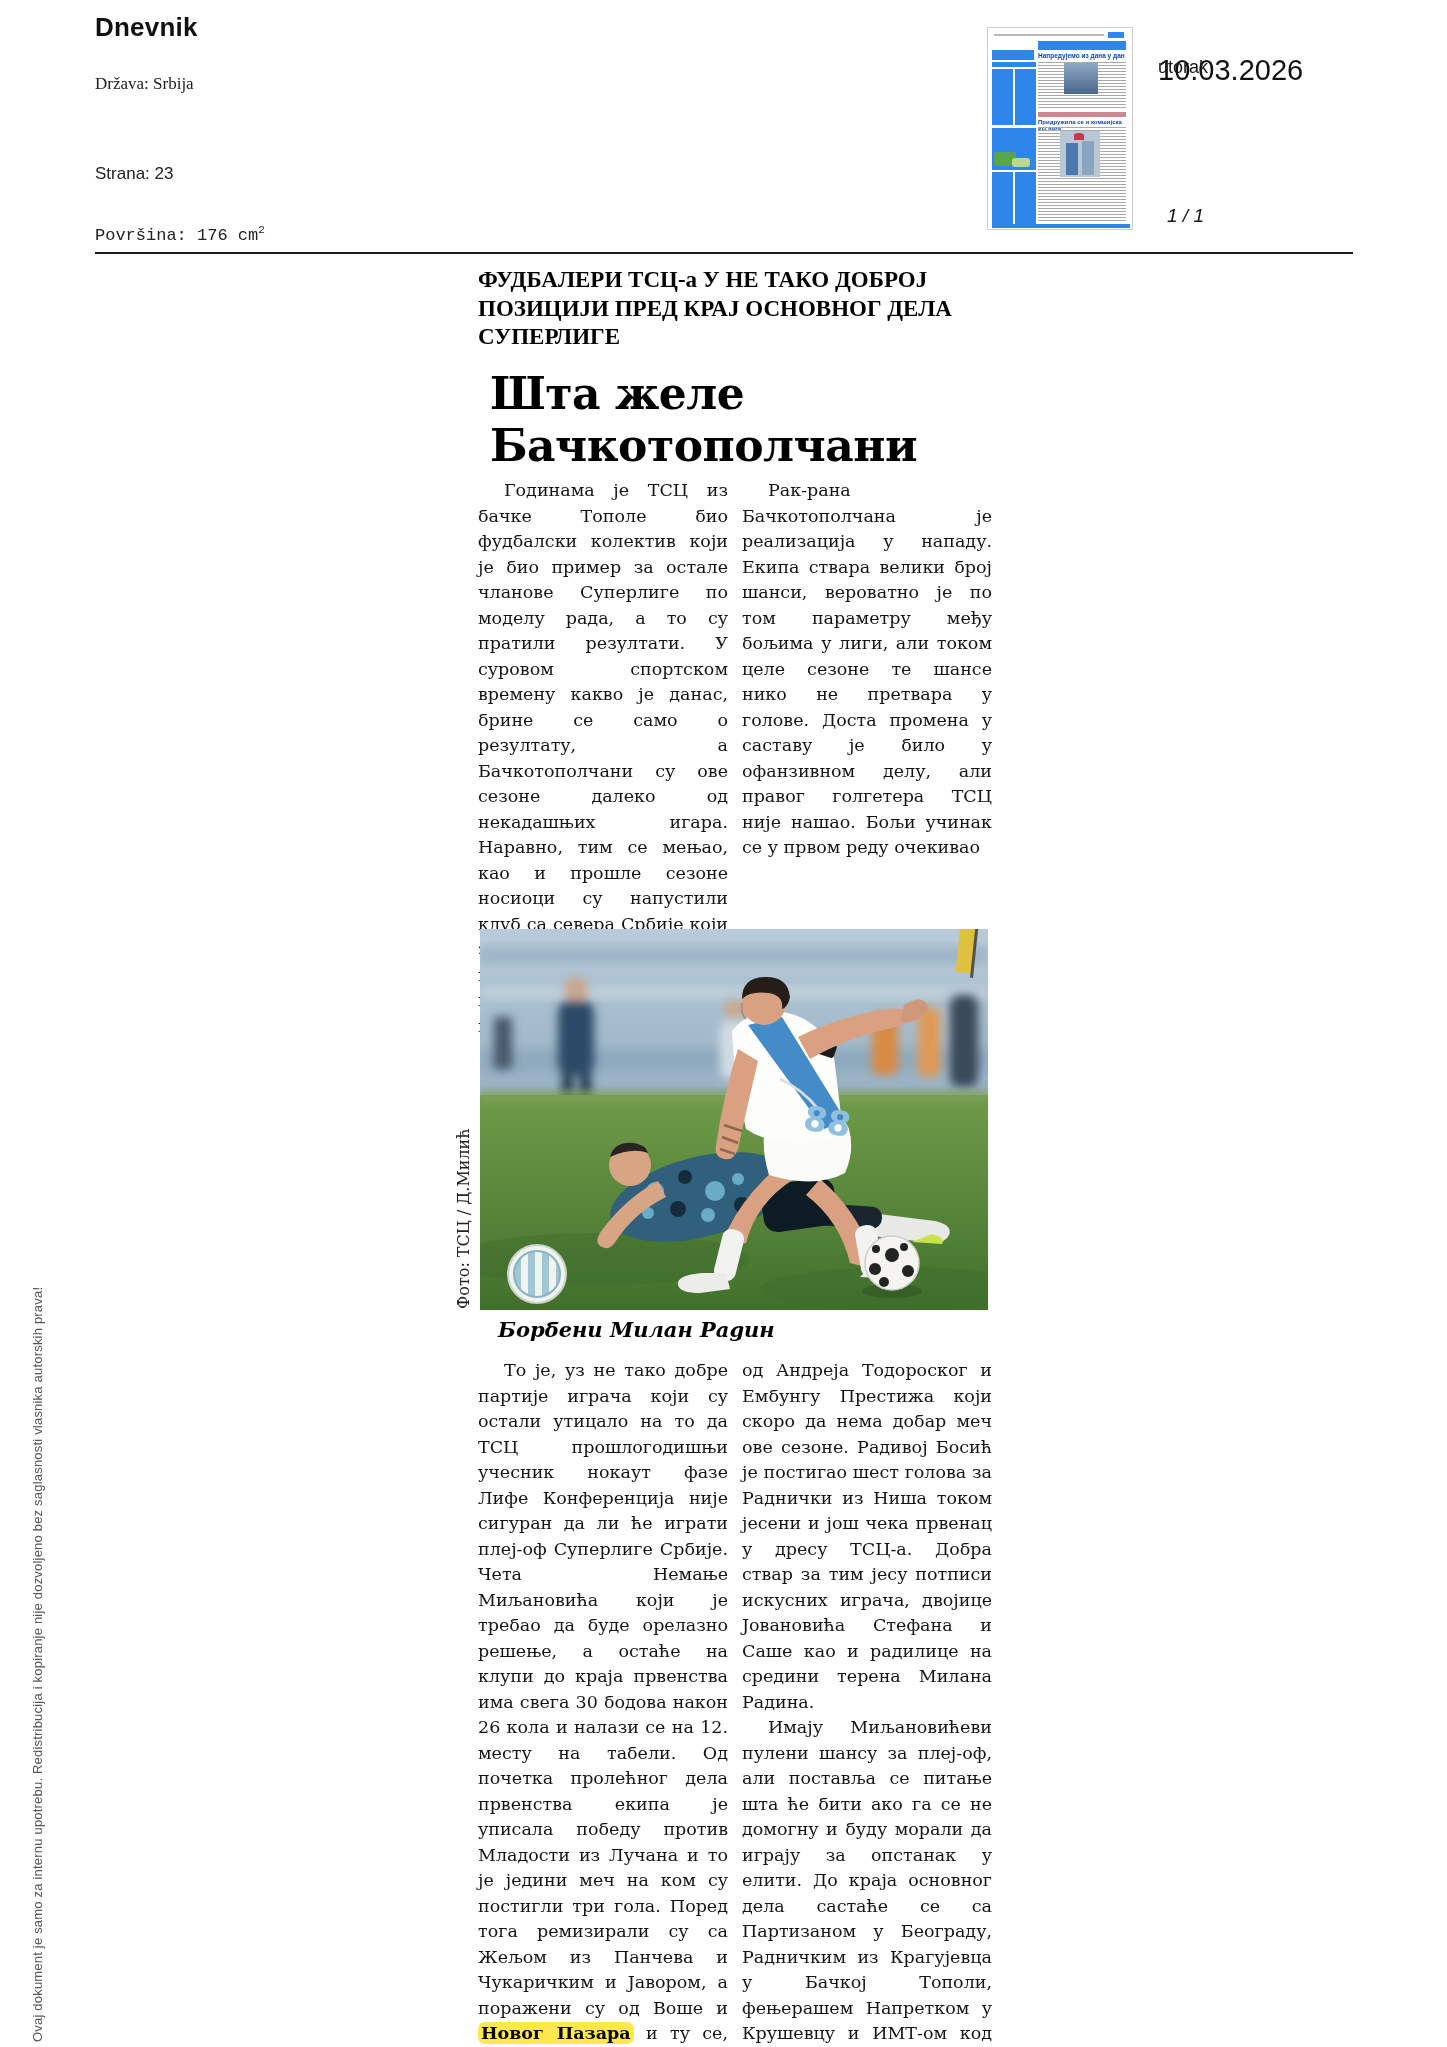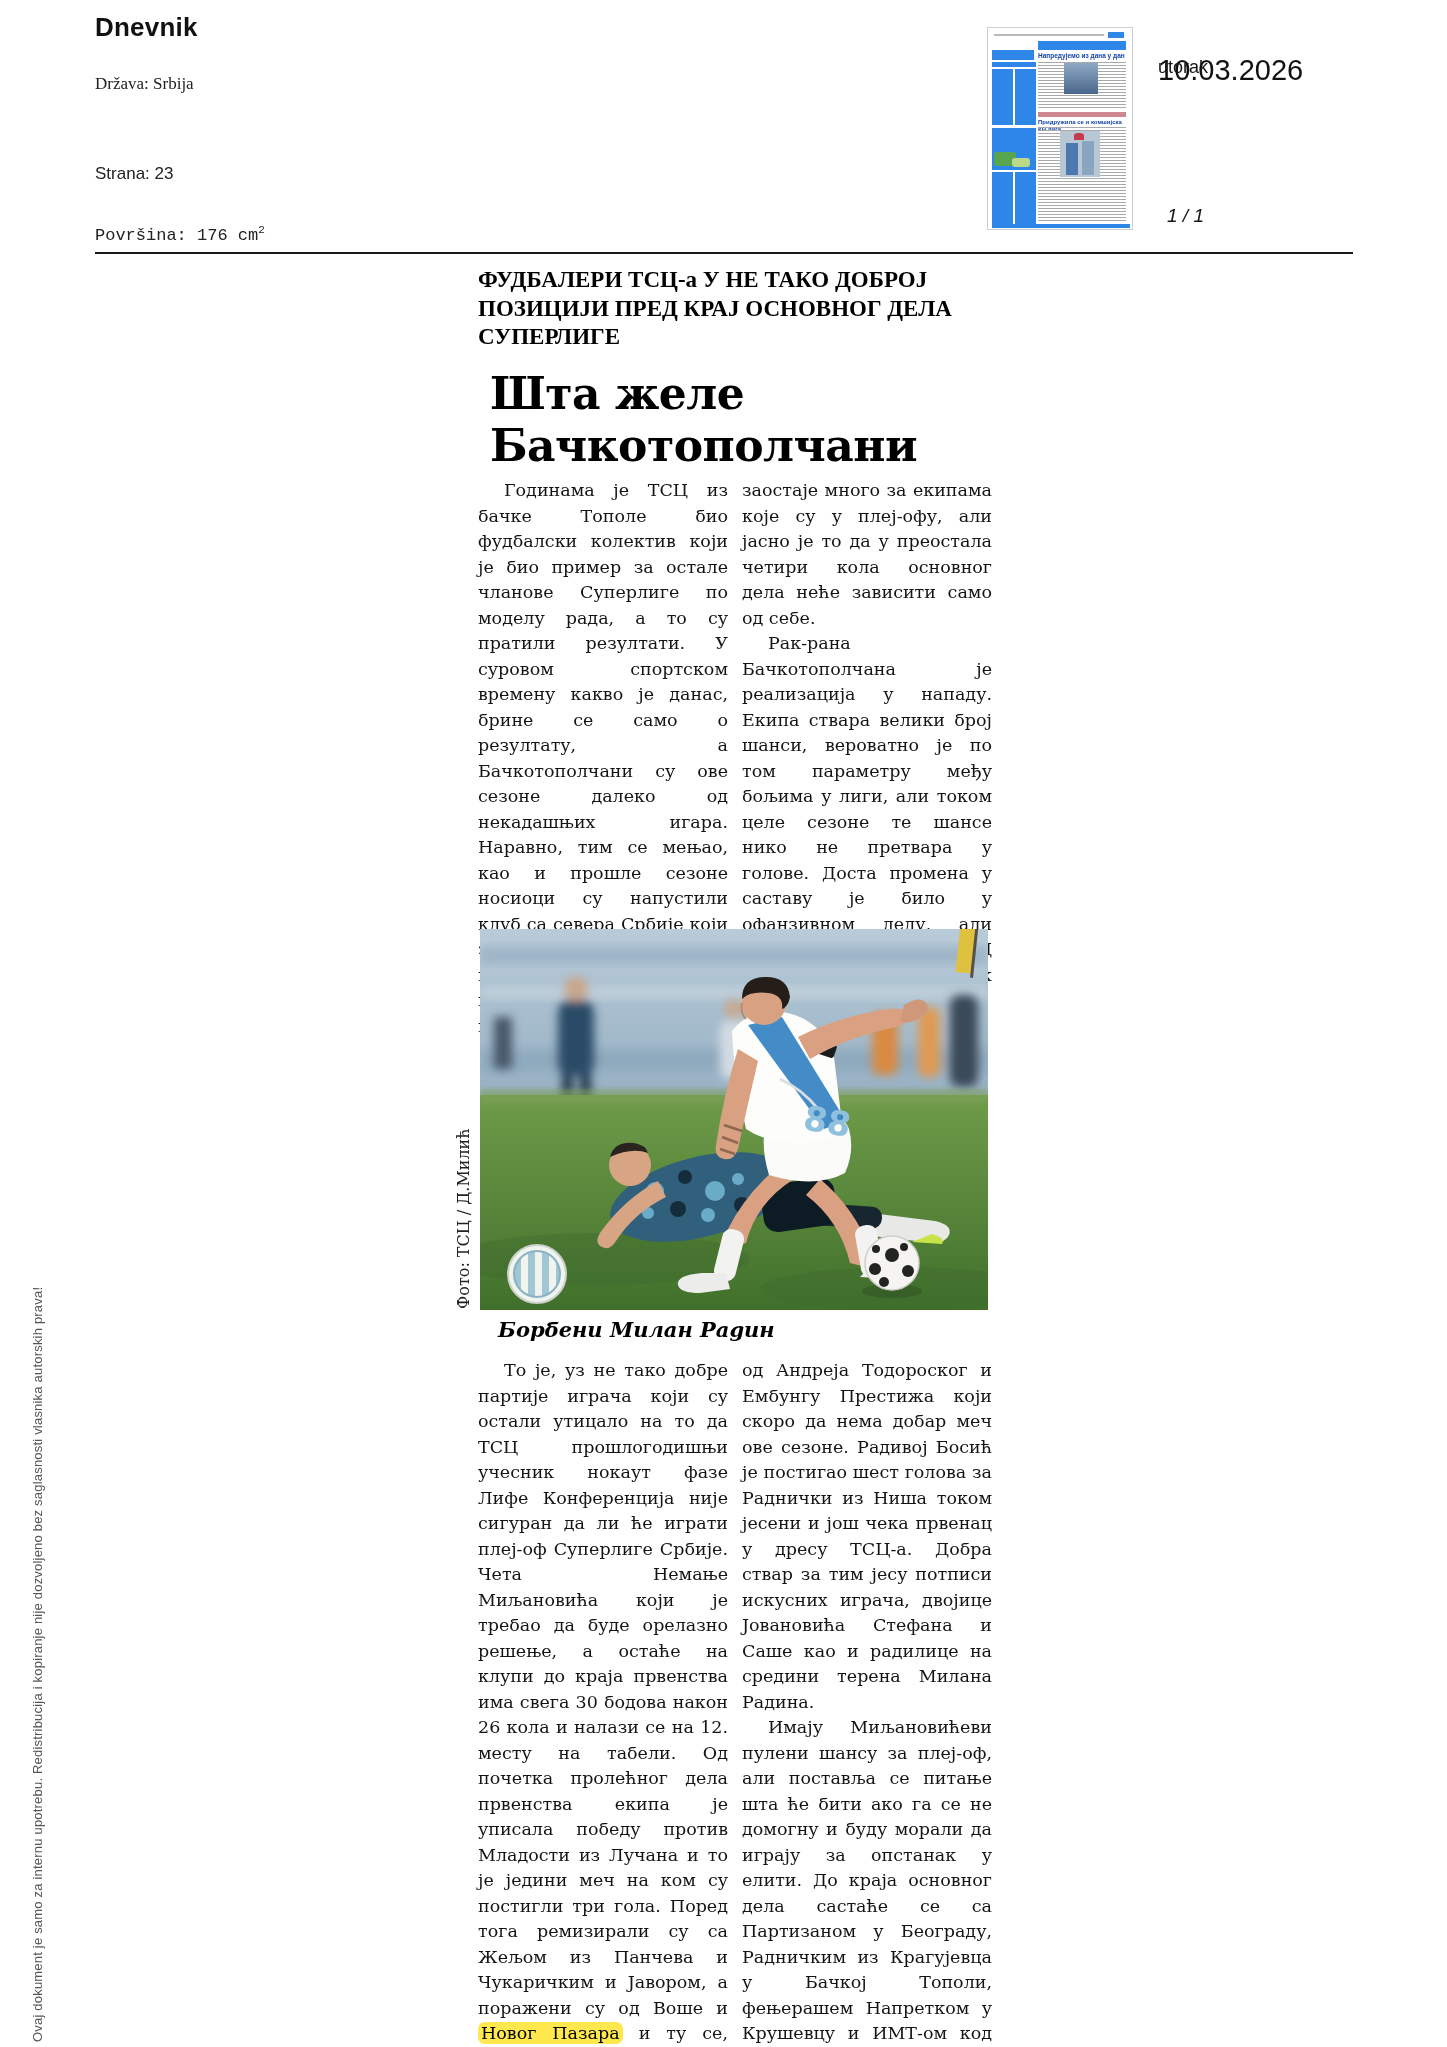--- a/index.html
+++ b/index.html
@@ -54,21 +54,21 @@
   .title{top:356px;left:0;width:514px;font-family:"DejaVu Serif", serif;font-weight:700;
          font-size:44px;line-height:52px;letter-spacing:-.5px;color:#000;margin:12px;}
   .col{width:250px;font-family:"DejaVu Serif", serif;font-size:17.5px;line-height:25.5px;
        text-align:justify;color:#141414;}
   .col p{margin:0;}
   .col p.indent{text-indent:26px;}
   .c1t{top:478px;left:0;}
   .c2t{top:478px;left:264px;}
   .c1b{top:1358px;left:0;}
   .c2b{top:1358px;left:264px;}
-  mark.hl{background:#ffe84d;padding:1px 3px;border-radius:7px;}
+  mark.hl{background:#ffe84d;padding:1px 3px;border-radius:7px;font-weight:bold;}
   .photo{top:929px;left:2px;width:508px;height:381px;}
   .photo svg{display:block;width:508px;height:381px;}
   .credit{top:1309px;left:-24px;transform:rotate(-90deg);transform-origin:0 0;white-space:nowrap;
           font-family:"DejaVu Serif", serif;font-size:16px;color:#222;}
   .caption{top:1317px;left:20px;font-family:"DejaVu Serif", serif;font-style:italic;font-weight:700;
            font-size:21px;color:#000;}
 </style>
 </head>
 <body>
 
@@ -117,21 +117,20 @@
   </div>
 
   <div class="abs article">
     <div class="abs kicker">ФУДБАЛЕРИ ТСЦ-а У НЕ ТАКО ДОБРОЈ ПОЗИЦИЈИ ПРЕД КРАЈ ОСНОВНОГ ДЕЛА СУПЕРЛИГЕ</div>
     <h1 class="abs title">Шта желе Бачкотополчани</h1>
 
     <div class="abs col c1t">
       <p class="indent">Годинама је ТСЦ из бачке Тополе био фудбалски колектив који је био пример за остале чланове Суперлиге по моделу рада, а то су пратили резултати. У суровом спортском времену какво је данас, брине се само о резултату, а Бачкотополчани су ове сезоне далеко од некадашњих игара. Наравно, тим се мењао, као и прошле сезоне носиоци су напустили клуб са севера Србије који зарадио фин новац продајући најбоље појединаце, али адекватна појачања нису довођена.</p>
     </div>
     <div class="abs col c2t">
-      <p>заостаје много за екипама које су у плеј-офу, али јасно је то да у преостала четири кола основног дела неће зависити само од себе.</p>
       <p class="indent">Рак-рана Бачкотополчана је реализација у нападу. Екипа ствара велики број шанси, вероватно је по том параметру међу бољима у лиги, али током целе сезоне те шансе нико не претвара у голове. Доста промена у саставу је било у офанзивном делу, али правог голгетера ТСЦ није нашао. Бољи учинак се у првом реду очекивао</p>
     </div>
 
     <div class="abs credit">Фото: ТСЦ / Д.Милић</div>
     <div class="abs photo">
       <svg viewBox="0 0 508 381" xmlns="http://www.w3.org/2000/svg">
         <defs>
           <linearGradient id="sky" x1="0" y1="0" x2="0" y2="1">
             <stop offset="0" stop-color="#b9cbd8"></stop>
               <stop offset="1" stop-color="#93aec2"></stop>

